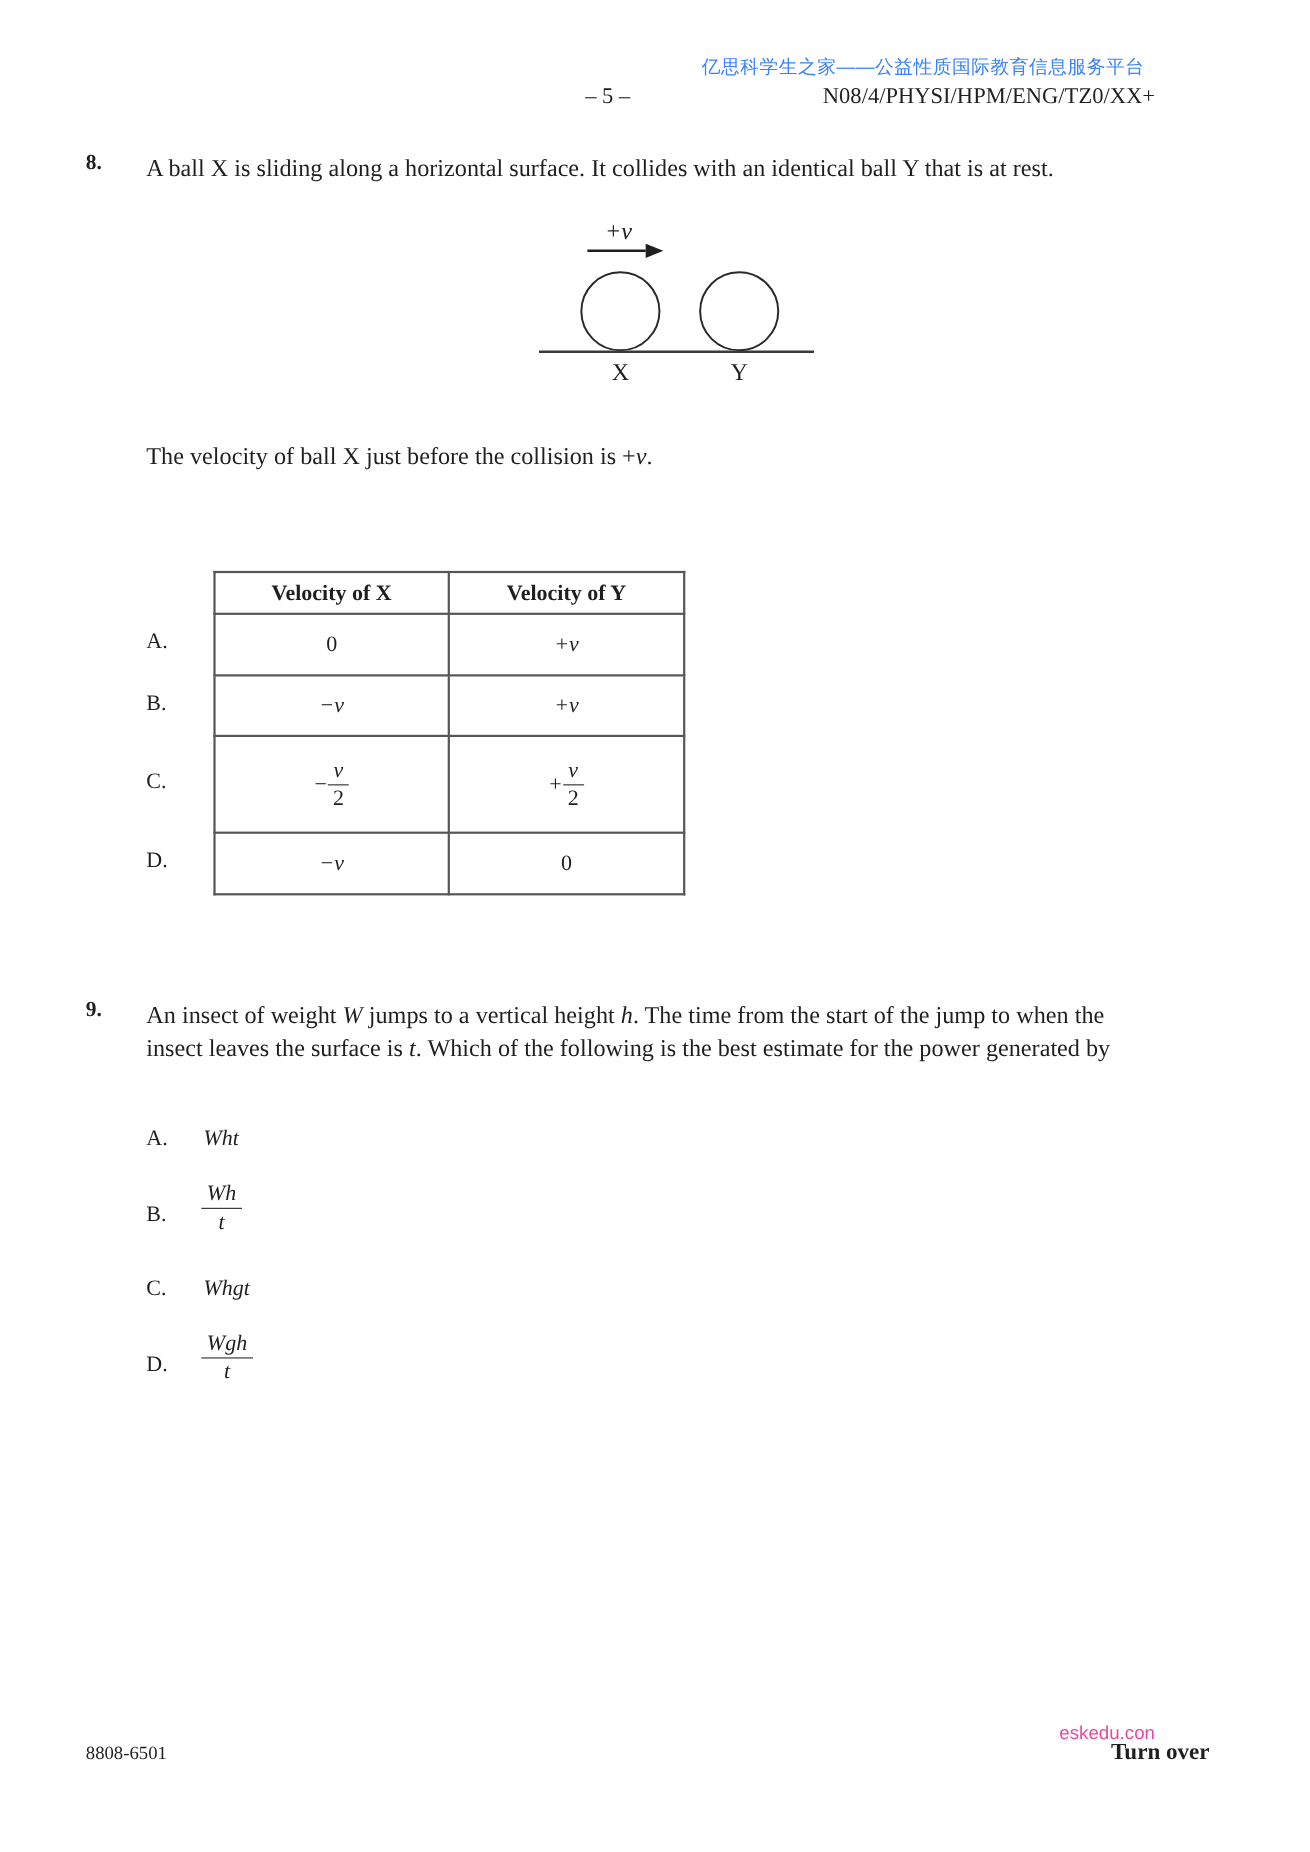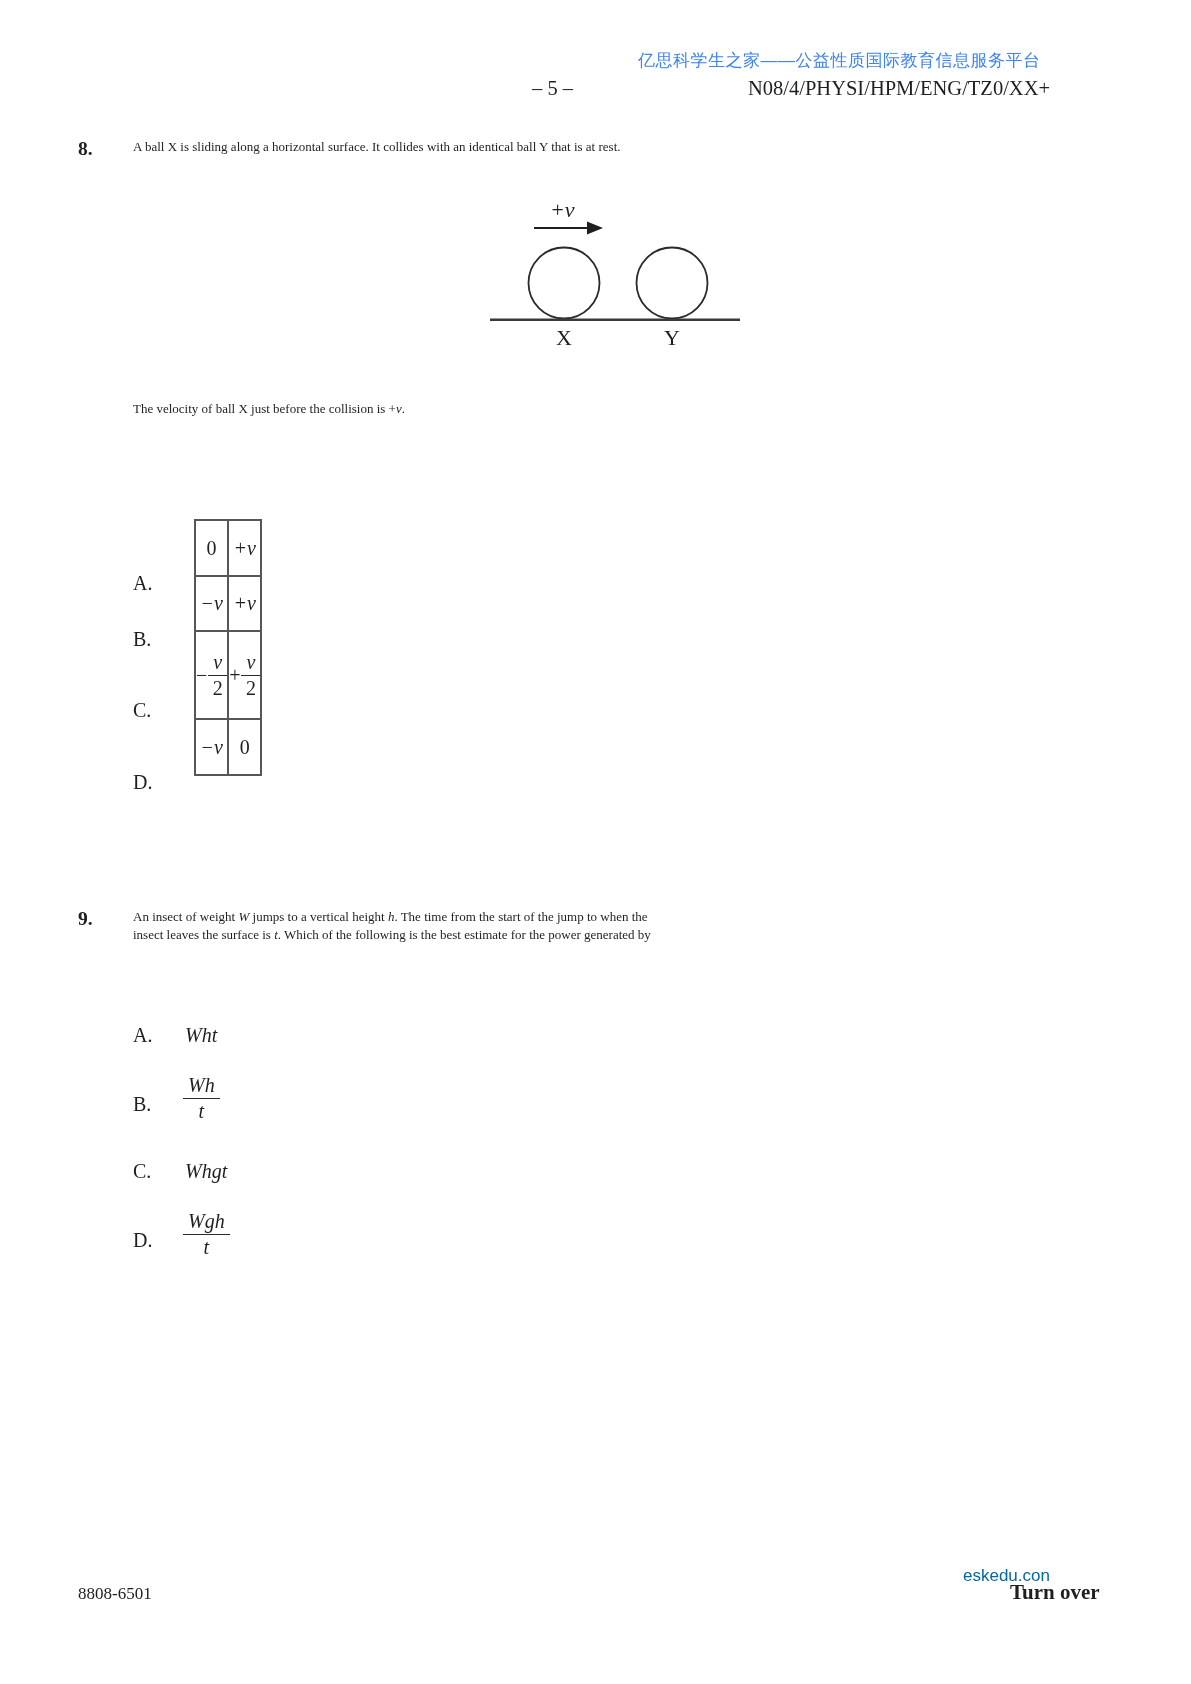--- a/index.html
+++ b/index.html
@@ -6,21 +6,21 @@
   .page{
     position:relative;
     width:1191px;height:1684px;
     margin:0 auto;
     background:#ffffff;
     font-family:"Liberation Serif", serif;
     color:#1f1f1f;
     overflow:hidden;
   }
   .abs{position:absolute;}
-  .txt{font-size:13px;line-height:1.38;}
+  .txt{font-size:22px;line-height:1.38;}
   .it{font-style:italic;}
   .cn-watermark{
     font-family:"Liberation Sans", sans-serif;
     font-size:17px;color:#3b82f6;letter-spacing:.5px;white-space:nowrap;
   }
   .hdr{font-size:20.5px;white-space:nowrap;}
   .stem{width:930px;}
   .q-num{font-weight:bold;font-size:19.5px;}
   
   table.ans{
@@ -45,21 +45,21 @@
   .frac{display:inline-block;text-align:center;vertical-align:middle;font-size:20px;line-height:1.15;}
   .frac .num{display:block;border-bottom:1.7px solid #2a2a2a;padding:0 5px 1px 5px;}
   .frac .den{display:block;padding-top:1px;}
   .sign{display:inline-block;vertical-align:middle;font-size:20px;margin-right:1px;}
   .formula{font-size:20px;text-align:right;}
   
   .footer-code{font-size:17px;}
   .turn-over{font-weight:bold;font-size:21px;}
   .esk-watermark{
     font-family:"Liberation Sans", sans-serif;
-    font-size:17px;color:#0369a1;white-space:nowrap;
+    font-size:17px;color:#ec4899;white-space:nowrap;
   }
   svg text{font-family:"Liberation Serif", serif;fill:#1f1f1f;}
 </style>
 </head>
 <body>
 
 <div class="page">
 
   <div class="abs cn-watermark" style="top:49px;left:638px;">亿思科学生之家——公益性质国际教育信息服务平台</div>
   <div class="abs hdr" style="top:77px;left:532px;">– 5 –</div>
@@ -83,20 +83,24 @@
     <span>The velocity of ball X just before the collision is +</span><span class="it">v</span><span>.</span>
   </div>
 
   <div class="abs row-letter" style="top:572px;left:133px;">A.</div>
   <div class="abs row-letter" style="top:628px;left:133px;">B.</div>
   <div class="abs row-letter" style="top:699px;left:133px;">C.</div>
   <div class="abs row-letter" style="top:771px;left:133px;">D.</div>
 
   <table class="ans abs" style="top:519px;left:194px;">
     <tbody>
+        <tr class="r-head">
+      <th class="col-x">Velocity of X</th>
+      <th class="col-y">Velocity of Y</th>
+    </tr>
     <tr class="r-a">
       <td>0</td>
       <td class="it">+v</td>
     </tr>
     <tr class="r-b">
       <td class="it">−v</td>
       <td class="it">+v</td>
     </tr>
     <tr class="r-c">
       <td>

